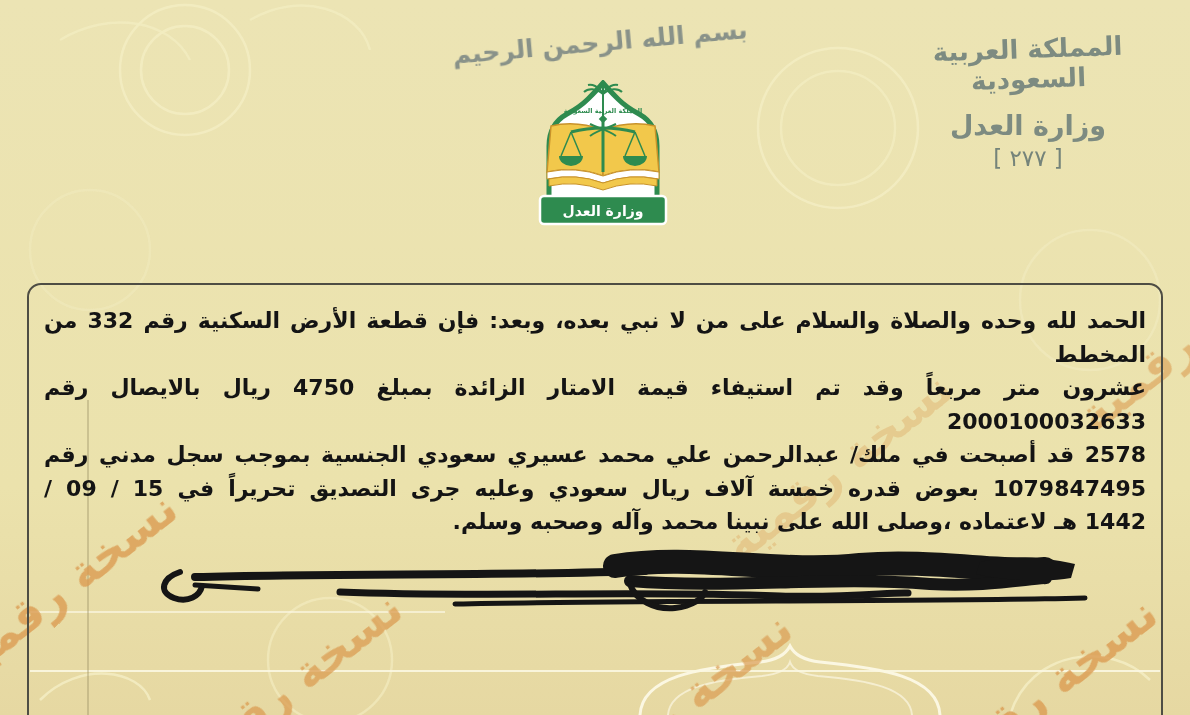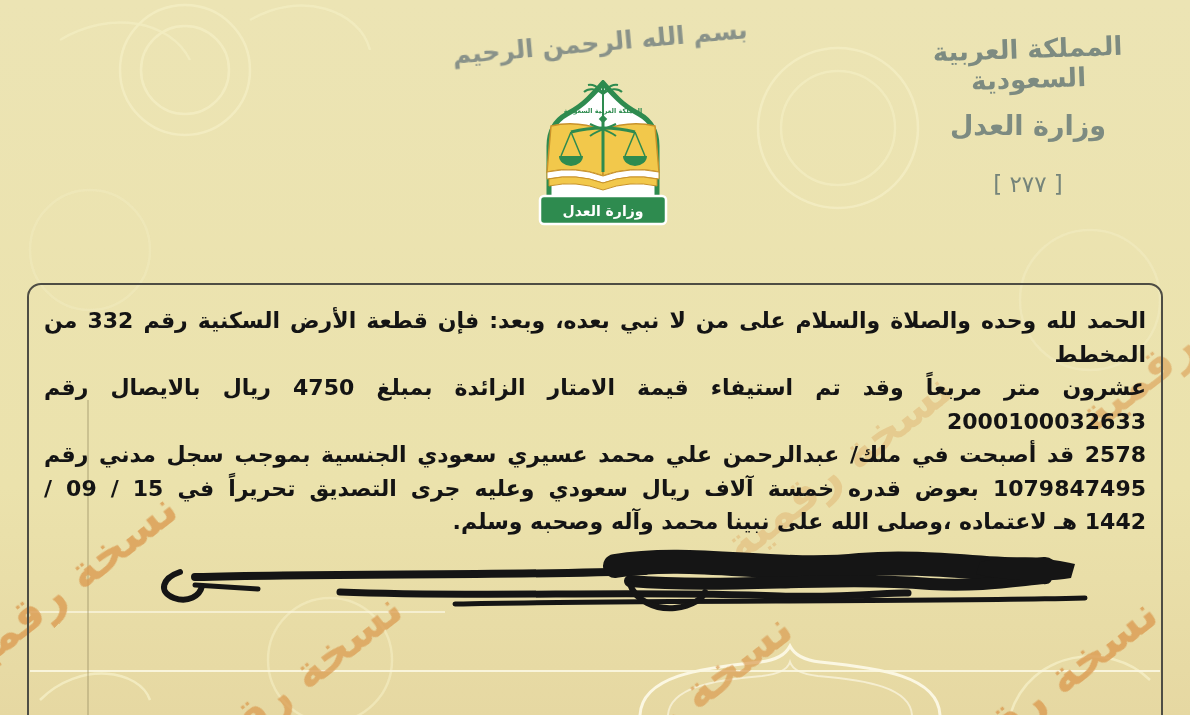--- a/index.html
+++ b/index.html
@@ -10,21 +10,21 @@
   #bg-pattern{position:absolute;left:0;top:0;z-index:0;}
   
   .wm{position:absolute;z-index:1;font-weight:bold;font-size:46px;color:#db9c52;
       transform:rotate(-38deg);white-space:nowrap;letter-spacing:2px;}
   
   #bismillah{position:absolute;z-index:2;left:440px;top:28px;width:320px;text-align:center;
              font-size:25px;font-weight:bold;color:#899289;transform:rotate(-5deg);}
   #right-header{position:absolute;z-index:2;left:878px;top:34px;width:300px;text-align:center;color:#7d8b81;}
   #right-header .kingdom{font-size:26px;font-weight:bold;transform:rotate(-2deg);}
   #right-header .ministry{font-size:27px;font-weight:bold;margin-top:16px;letter-spacing:3px;}
-  #right-header .docnum{font-size:23px;margin-top:30px;color:#75847a;letter-spacing:4px;}
+  #right-header .docnum{font-size:23px;margin-top:4px;color:#75847a;letter-spacing:4px;}
   #emblem{position:absolute;z-index:2;left:518px;top:80px;}
   
   #deed-box{position:absolute;z-index:2;left:27px;top:283px;width:1132px;height:470px;
             border:2px solid #4e4d44;border-radius:14px;}
   #deed-text{direction:rtl;padding:19px 15px 0 15px;font-size:22px;font-weight:bold;
              color:#141414;line-height:33.5px;}
   .deed-line{text-align:justify;text-align-last:justify;white-space:normal;}
   .deed-line.last{text-align:right;text-align-last:right;}
   
   #redaction{position:absolute;z-index:3;left:30px;top:540px;}

